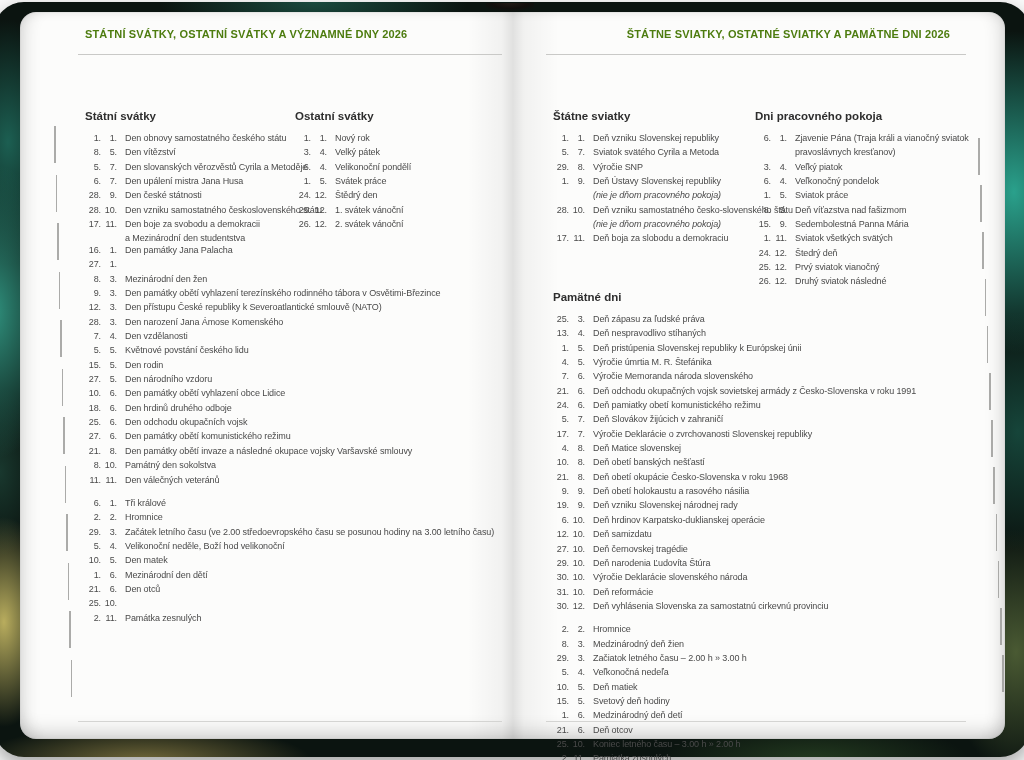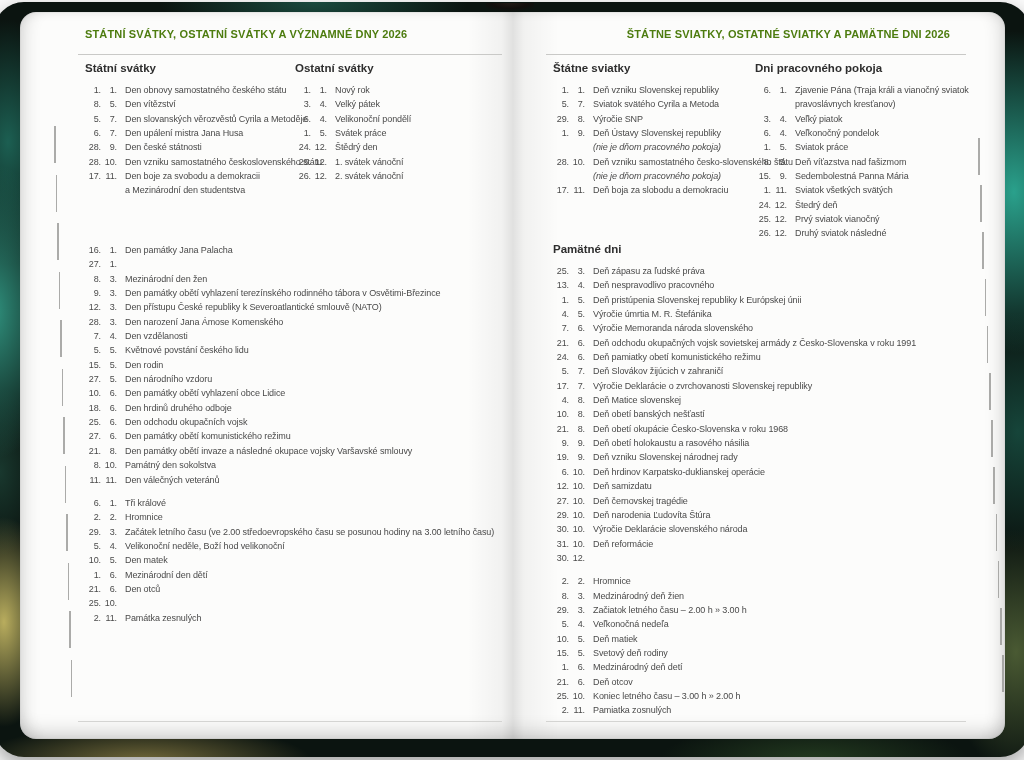--- a/index.html
+++ b/index.html
@@ -45,21 +45,21 @@
   .page-title{position:absolute;top:4px;font-size:11px;font-weight:700;letter-spacing:.15px;color:#4d7c0f;white-space:nowrap;}
   .page-title.tl{left:7px;}
   .page-title.tr{left:0;right:16px;text-align:right;}
   .title-rule{position:absolute;top:30px;left:0;right:0;height:1px;background:#c9c9c7;}
 
   .cols{position:absolute;top:38px;left:7px;right:0;display:flex;}
   .page-content.left .col1{width:210px;flex:none;}
   .page-content.right .col1{width:202px;flex:none;}
   .col2{flex:1;}
 
-  .sec-heading{font-size:11.5px;font-weight:700;color:#2e2e2e;margin-bottom:9px;white-space:nowrap;}
+  .sec-heading{font-size:11.5px;font-weight:700;color:#2e2e2e;margin-bottom:9px;white-space:nowrap;margin-top:48px;}
 
   .bottom-sec{position:absolute;top:219px;left:7px;right:0;}
   .group + .group{margin-top:9px;}
 
   .row{display:flex;height:14.35px;line-height:14.35px;font-size:9px;letter-spacing:-.1px;white-space:nowrap;color:#4a4a4a;}
   .row .d{width:16px;flex:none;text-align:right;}
   .row .m{width:14px;flex:none;text-align:right;margin-left:2px;}
   .row .t{margin-left:8px;}
   .row.it .t{font-style:italic;}
 
@@ -442,21 +442,21 @@
       <div class="sec-heading">Pamätné dni</div>
       <div class="list group">
           <div class="row">
             <span class="d">25.</span>
             <span class="m">3.</span>
             <span class="t">Deň zápasu za ľudské práva</span>
           </div>
           <div class="row">
             <span class="d">13.</span>
             <span class="m">4.</span>
-            <span class="t">Deň nespravodlivo pracovného</span>
+            <span class="t">Deň nespravodlivo stíhaných</span>
           </div>
           <div class="row">
             <span class="d">1.</span>
             <span class="m">5.</span>
             <span class="t">Deň pristúpenia Slovenskej republiky k Európskej únii</span>
           </div>
           <div class="row">
             <span class="d">4.</span>
             <span class="m">5.</span>
             <span class="t">Výročie úmrtia M. R. Štefánika</span>
@@ -537,20 +537,21 @@
             <span class="t">Výročie Deklarácie slovenského národa</span>
           </div>
           <div class="row">
             <span class="d">31.</span>
             <span class="m">10.</span>
             <span class="t">Deň reformácie</span>
           </div>
           <div class="row">
             <span class="d">30.</span>
             <span class="m">12.</span>
+            <span class="t">Deň vyhlásenia Slovenska za samostatnú cirkevnú provinciu</span>
           </div>
         </div>
       <div class="list group">
           <div class="row">
             <span class="d">2.</span>
             <span class="m">2.</span>
             <span class="t">Hromnice</span>
           </div>
           <div class="row">
             <span class="d">8.</span>
@@ -568,21 +569,21 @@
             <span class="t">Veľkonočná nedeľa</span>
           </div>
           <div class="row">
             <span class="d">10.</span>
             <span class="m">5.</span>
             <span class="t">Deň matiek</span>
           </div>
           <div class="row">
             <span class="d">15.</span>
             <span class="m">5.</span>
-            <span class="t">Svetový deň rodiny</span>
+            <span class="t">Svetový deň hodiny</span>
           </div>
           <div class="row">
             <span class="d">1.</span>
             <span class="m">6.</span>
             <span class="t">Medzinárodný deň detí</span>
           </div>
           <div class="row">
             <span class="d">21.</span>
             <span class="m">6.</span>
             <span class="t">Deň otcov</span>

